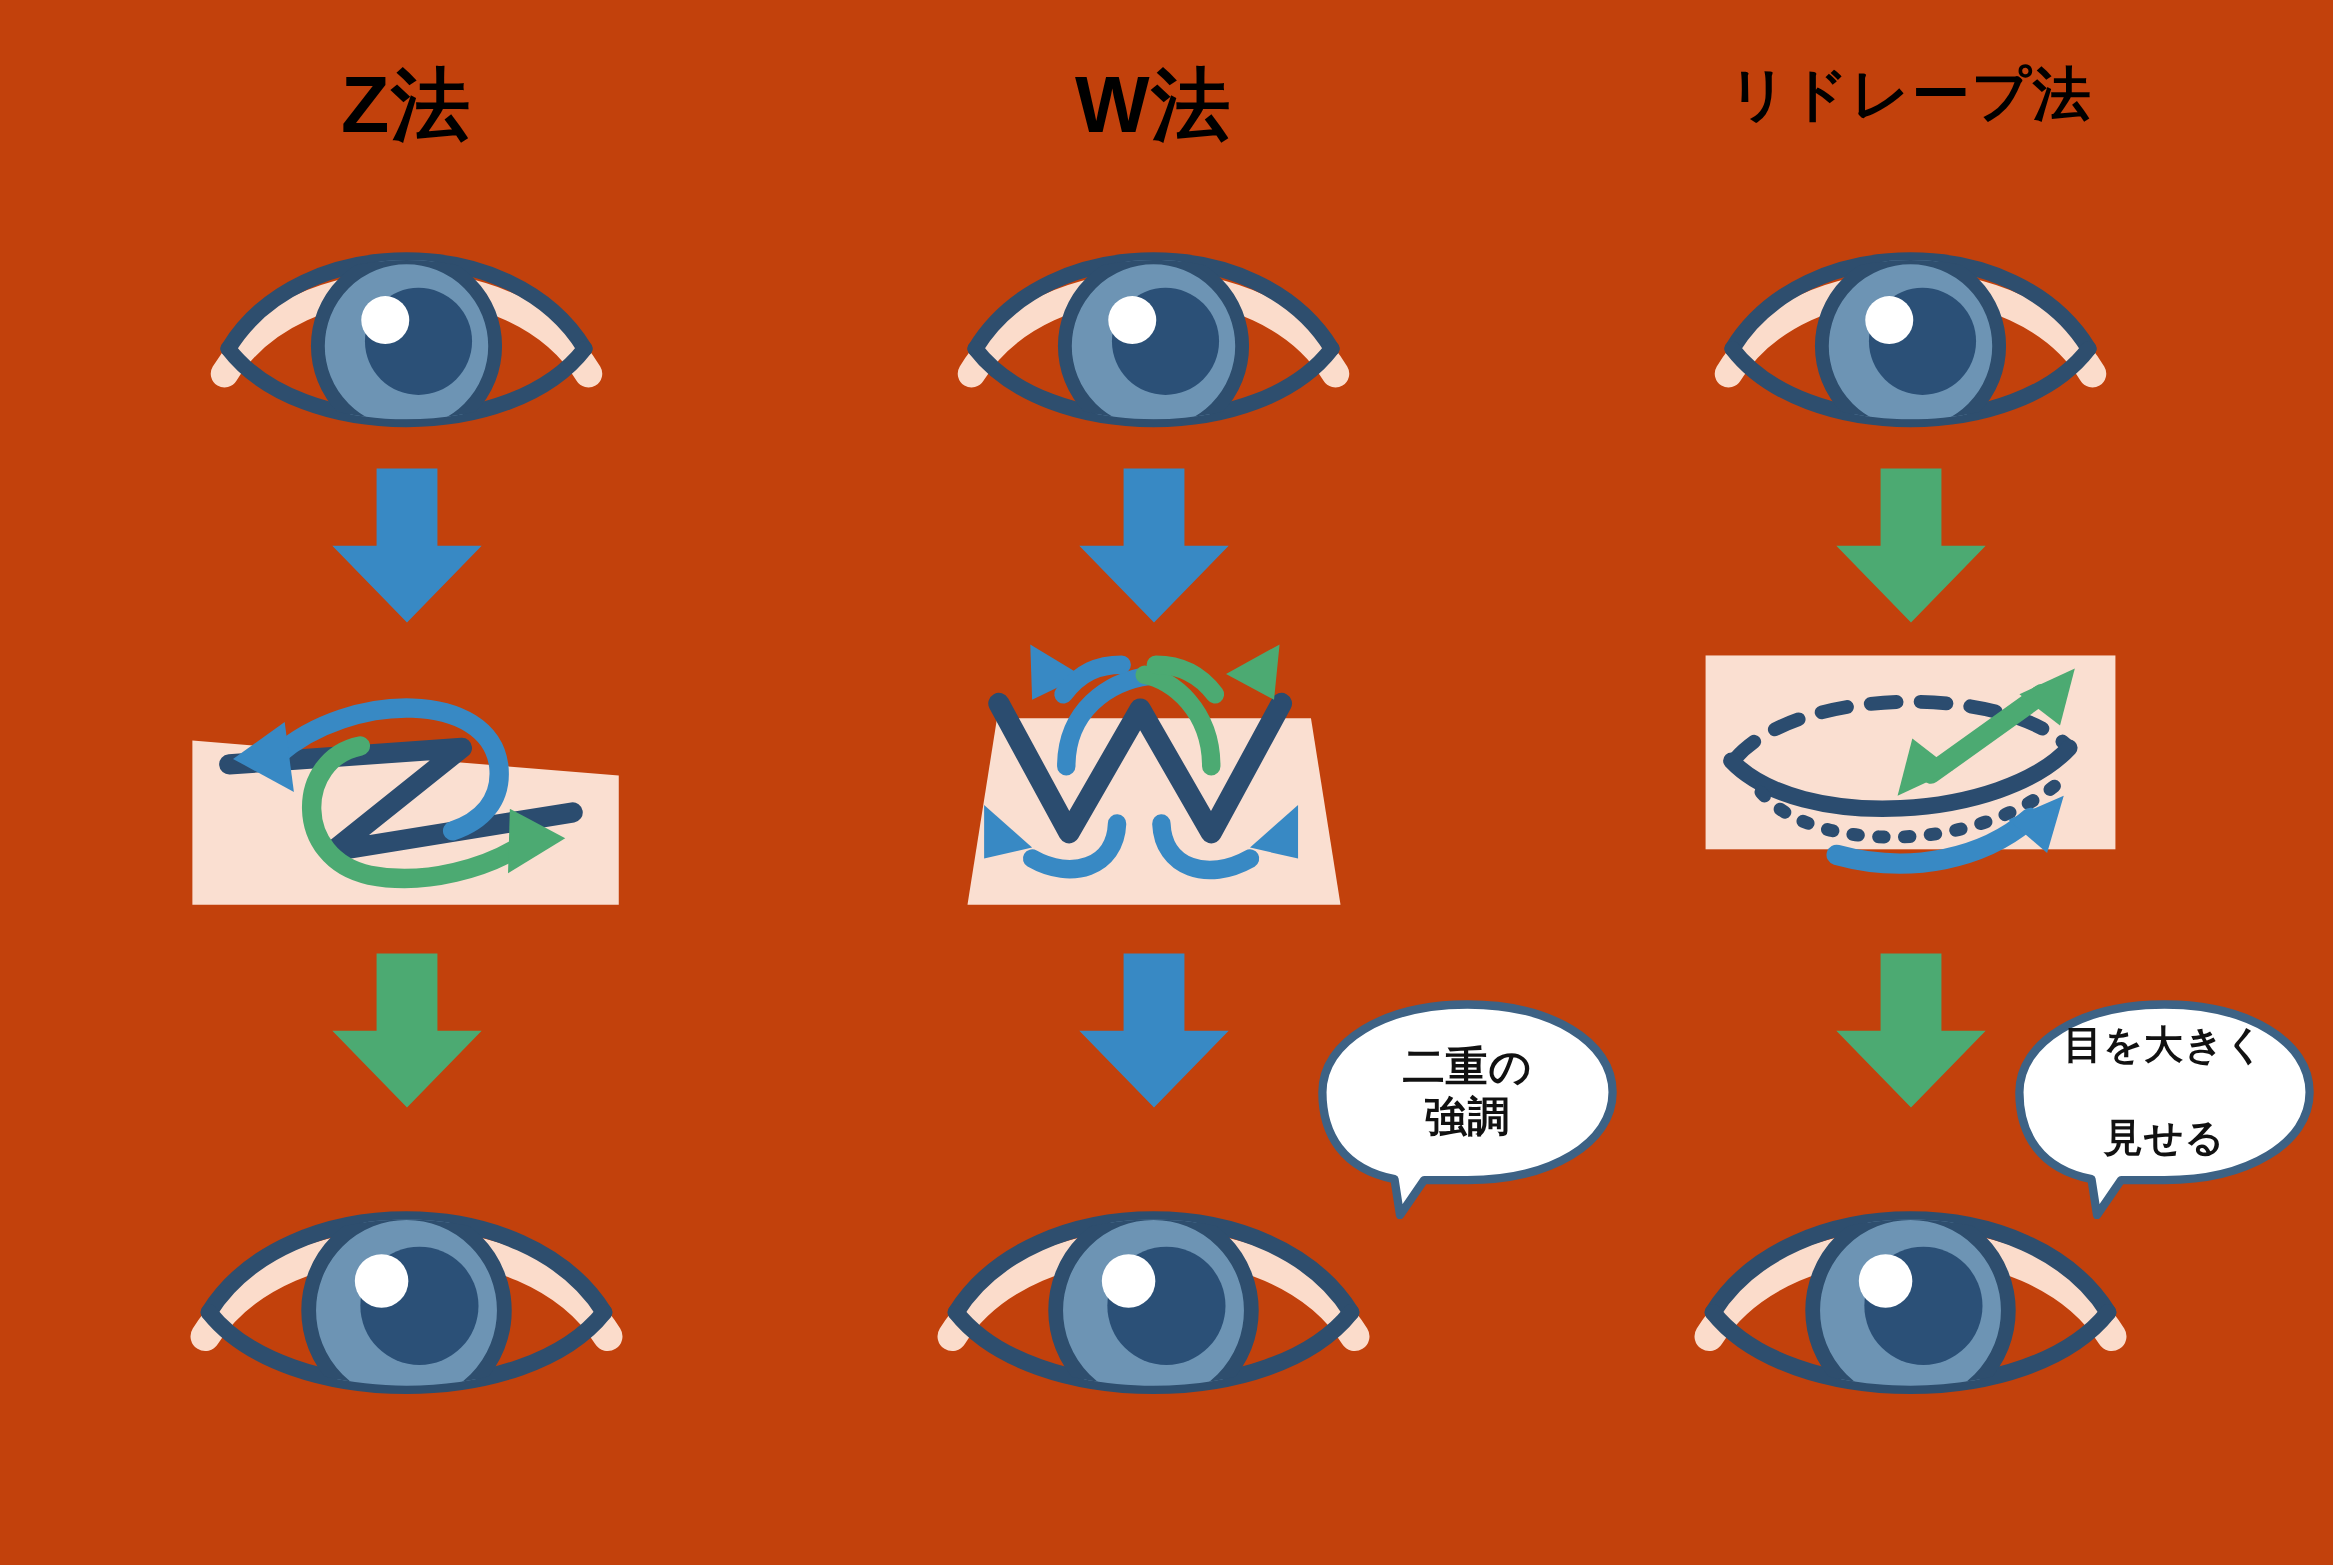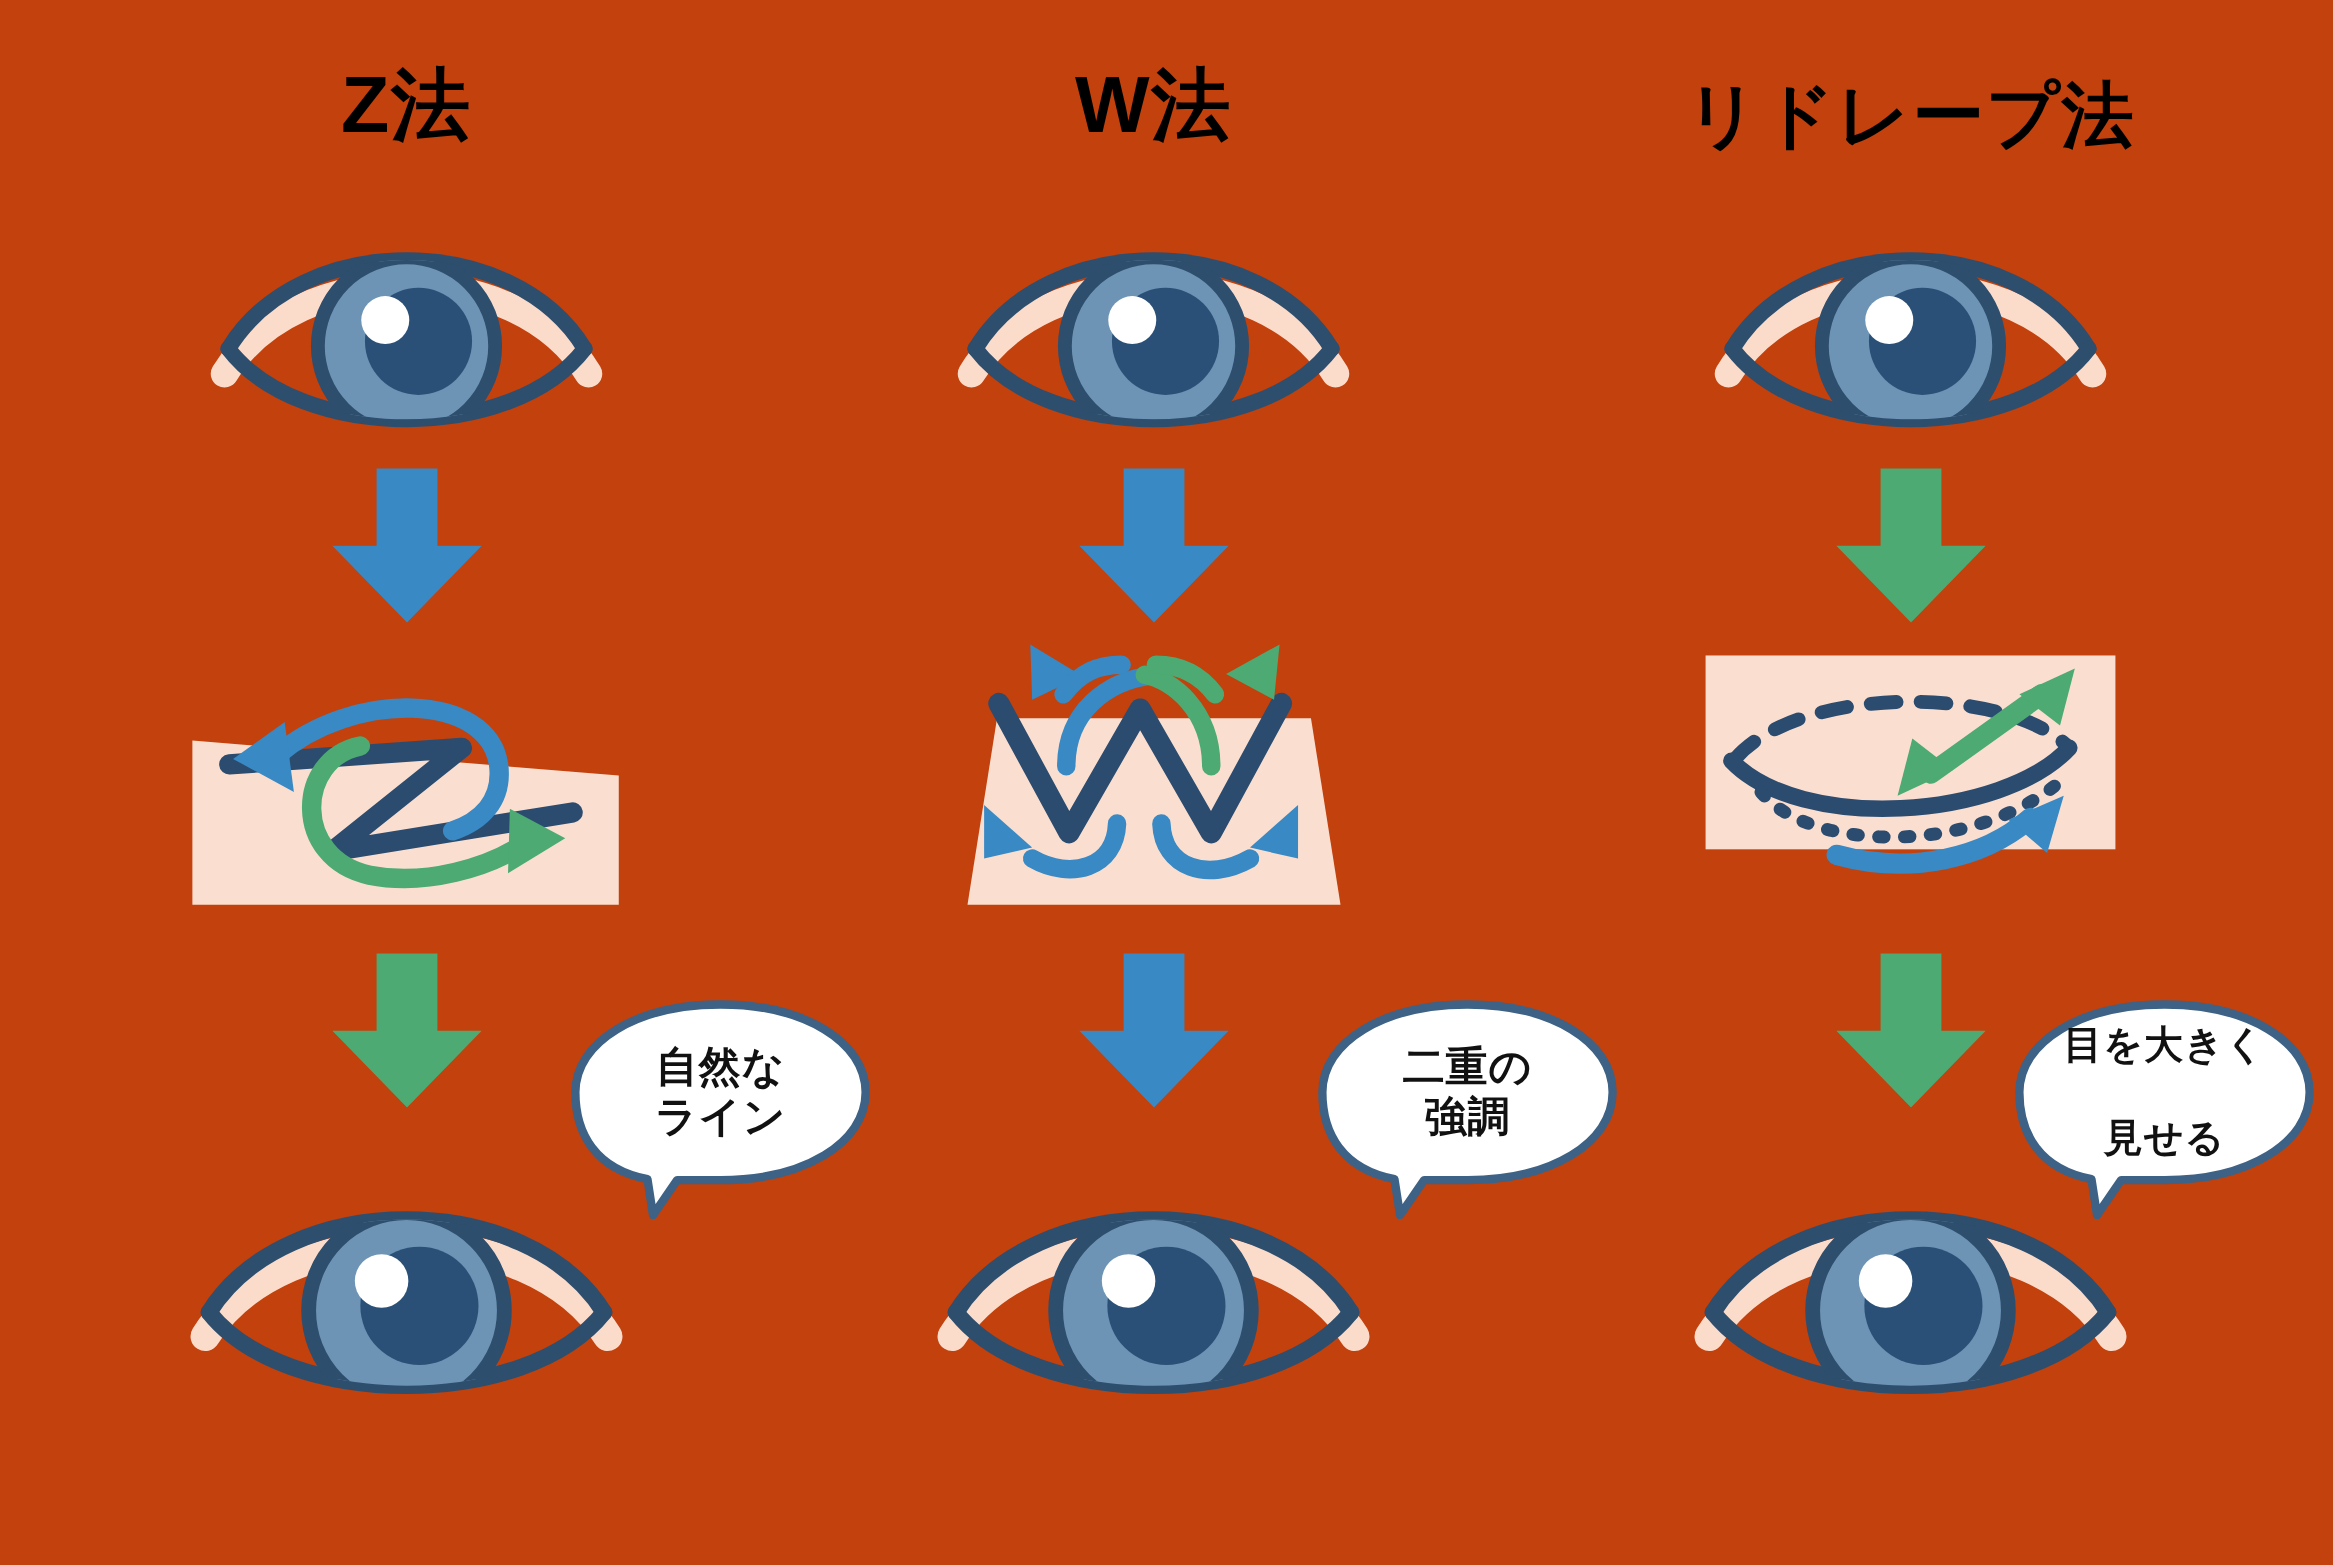--- a/index.html
+++ b/index.html
@@ -34,21 +34,21 @@
     left: 0;
     width: 757px;
     text-align: center;
     font-size: 79px;
     font-weight: bold;
     color: #000000;
     letter-spacing: 1.8px;
     line-height: 1;
     white-space: nowrap;
   }
-  #col-2 .col-title { font-size: 72px; margin-top: 14px; }
+  #col-2 .col-title { font-size: 58px; }
 
   .eye-top {
     position: absolute;
     top: 212px;
     left: 180px;
     width: 397px;
     height: 231px;
   }
   .eye-bottom {
     position: absolute;
@@ -171,31 +171,20 @@
         </clipPath>
         <g clip-path="url(#z-bot-clip)">
           <circle cx="240" cy="150" r="106" fill="#6d94b4"></circle>
           <circle cx="240" cy="150" r="106" fill="none" stroke="#2e4e6e" stroke-width="16"></circle>
           <circle cx="254" cy="145" r="64" fill="#2b5077"></circle>
           <circle cx="213" cy="118" r="29" fill="#ffffff"></circle>
         </g>
       </svg>
     </div>
 
-    <div class="bubble bubble-0">
-      <svg class="bubble-svg" viewBox="0 0 330 240" width="305" height="222">
-        <path d="M165 8 C 255 8, 322 48, 322 103 C 322 158, 255 198, 165 198
-                 L 118 198 L 92 236 L 86 197
-                 C 30 186, 8 148, 8 103 C 8 48, 75 8, 165 8 Z" fill="#ffffff" stroke="#3d6285" stroke-width="9" stroke-linejoin="round"></path>
-      </svg>
-      <div class="bubble-text">
-        <span>自然な</span>
-        <span>ライン</span>
-      </div>
-    </div>
   </div>
 
   <div class="column" id="col-1">
 
     <div class="col-title">W法</div>
 
     <div class="eye-top">
       <svg viewBox="0 0 430 250" width="397" height="231">
         <path d="M18 175 C 95 48, 335 48, 412 175" fill="none" stroke="#fbdccb" stroke-width="30" stroke-linecap="round"></path>
         <path d="M22 148 C 100 20, 330 20, 408 148" fill="none" stroke="#2e4e6e" stroke-width="17" stroke-linecap="round"></path>

